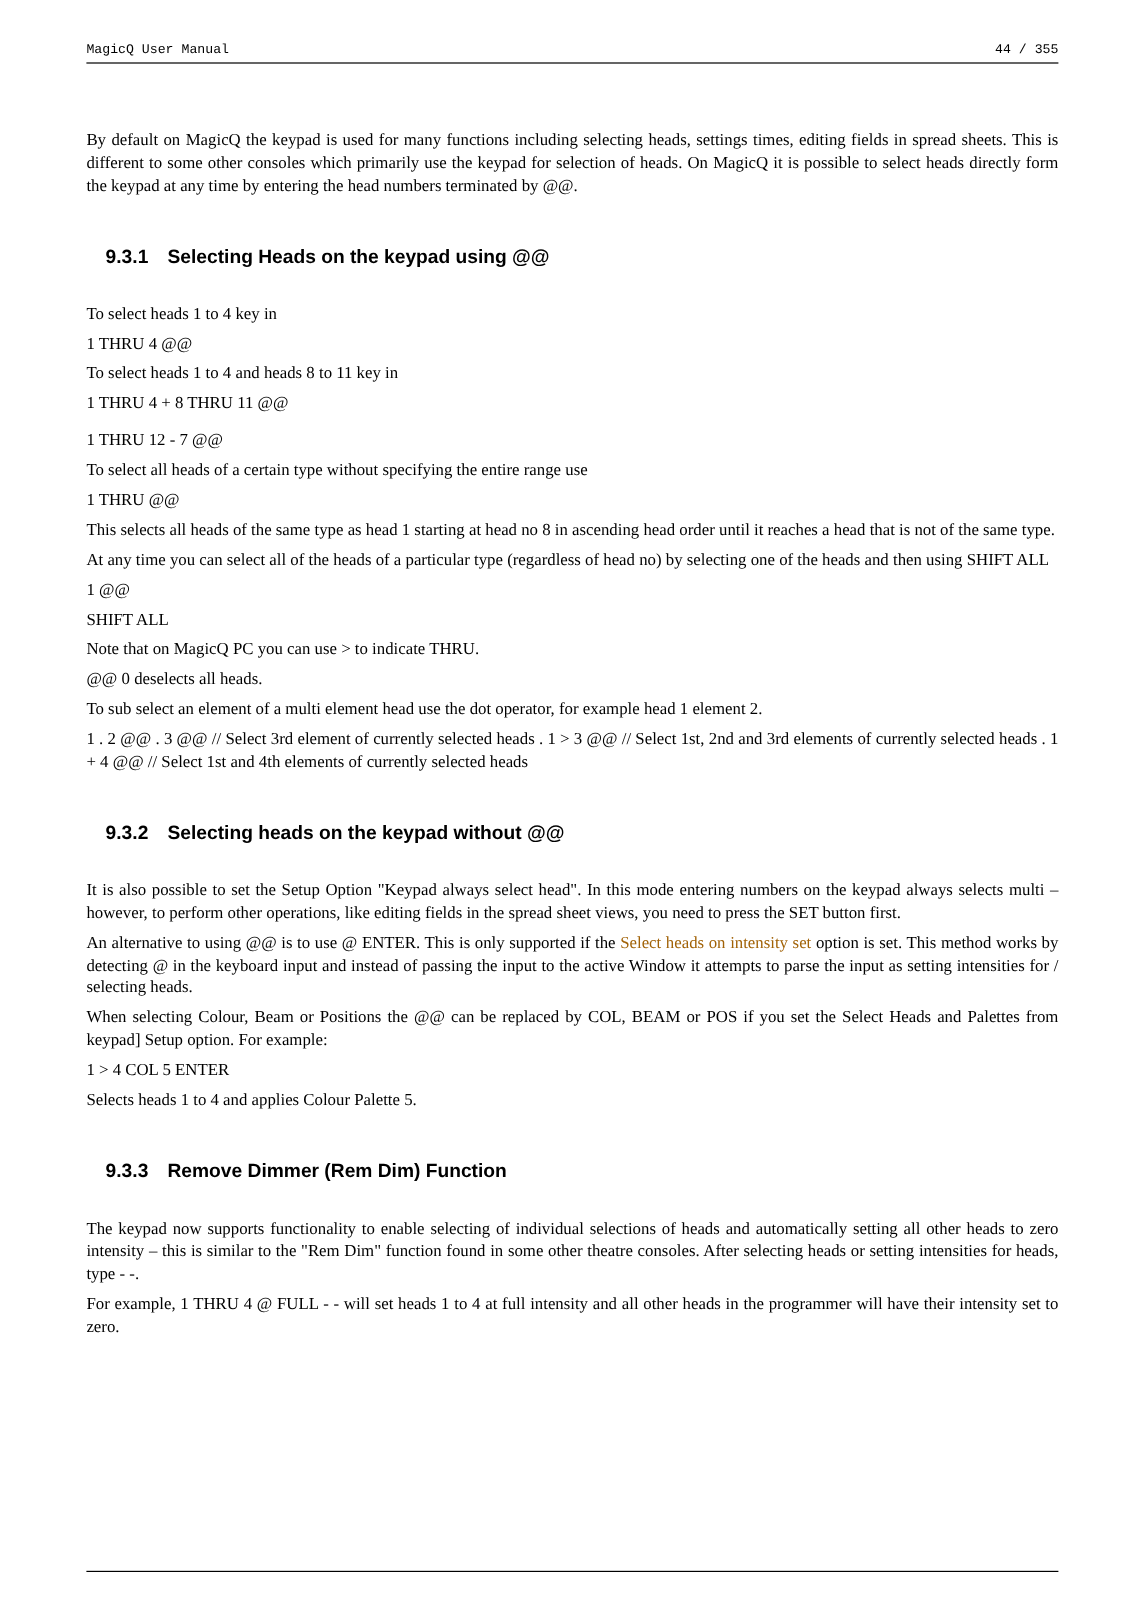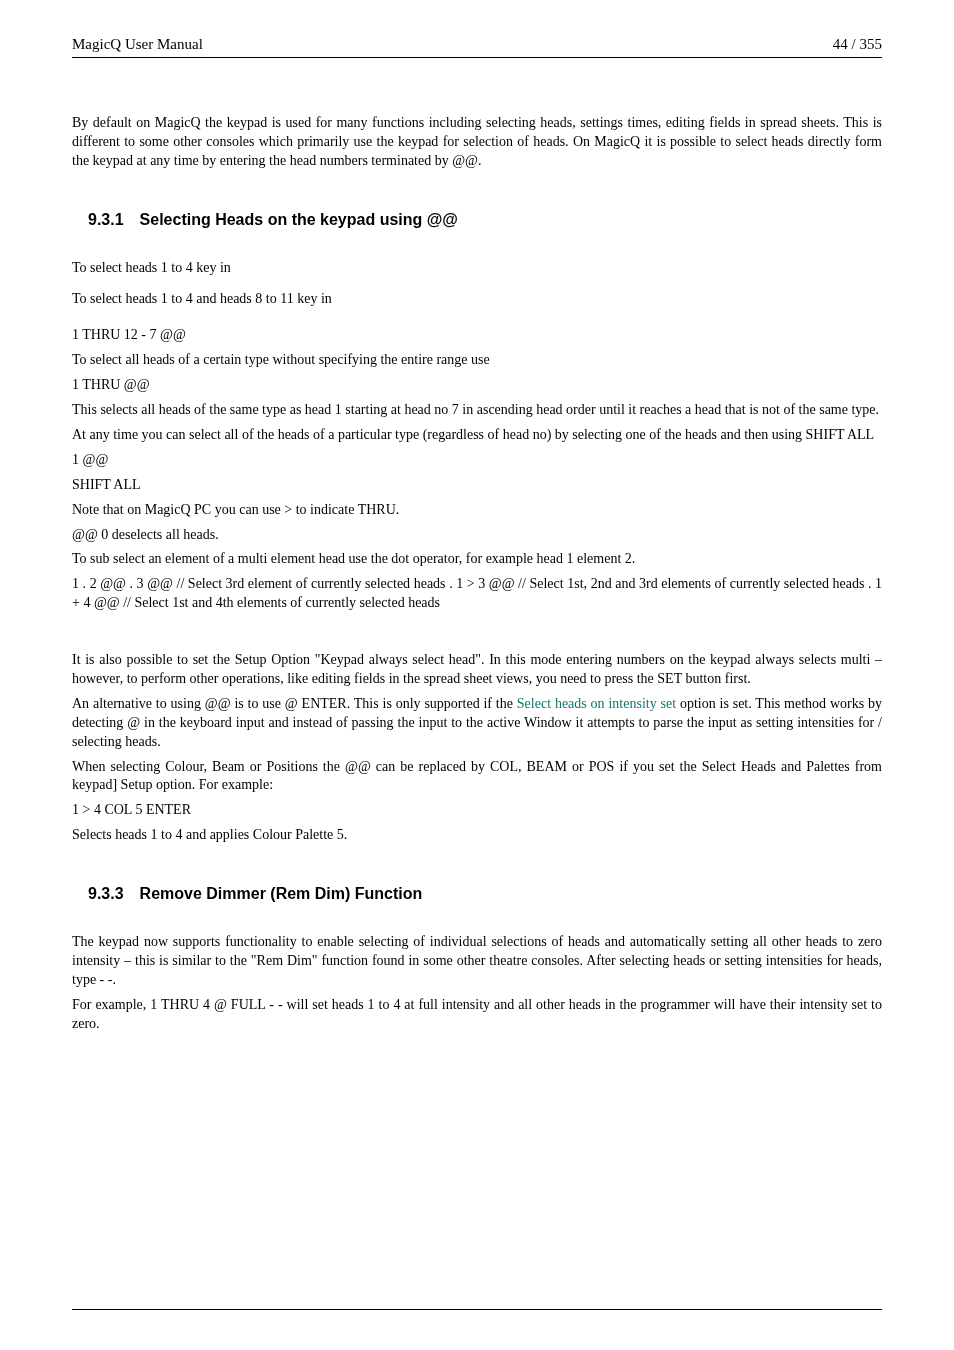--- a/index.html
+++ b/index.html
@@ -13,41 +13,42 @@
   .page {
     width: 954px;
     min-height: 1350px;
     box-sizing: border-box;
     padding: 36px 72px 40px 72px;
     position: relative;
   }
   .header-row {
     display: flex;
     justify-content: space-between;
-    font-size: 15px;
+    font-size: 11px;
     padding-bottom: 4px;
     border-bottom: 1px solid #000;
+    font-family: Liberation Mono, monospace;
   }
   .spacer-lg { height: 56px; }
   .spacer-md { height: 24px; }
   .spacer-sm { height: 14px; }
   p {
     margin: 0;
     font-size: 14px;
     line-height: 1.35;
     text-align: justify;
   }
   h2 {
     font-family: Arial, Helvetica, sans-serif;
     font-weight: bold;
     font-size: 16px;
     margin: 16px;
   }
   a.hyperlink {
-    color: #0f766e;
+    color: #a16207;
     text-decoration: none;
   }
 </style>
 </head>
 <body>
 
 <div class="page">
 
   <div class="header-row">
     <span>MagicQ User Manual</span>
@@ -59,49 +60,52 @@
   <p>By default on MagicQ the keypad is used for many functions including selecting heads, settings times, editing fields in spread sheets. This is different to some other consoles which primarily use the keypad for selection of heads. On MagicQ it is possible to select heads directly form the keypad at any time by entering the head numbers terminated by @@.</p>
 
   <div class="spacer-md"></div>
 
   <h2>9.3.1 Selecting Heads on the keypad using @@</h2>
 
   <div class="spacer-sm"></div>
 
   <p>To select heads 1 to 4 key in</p>
   <div style="height:6px;"></div>
+  <p>1 THRU 4 @@</p>
   <div style="height:6px;"></div>
   <p>To select heads 1 to 4 and heads 8 to 11 key in</p>
   <div style="height:6px;"></div>
+  <p>1 THRU 4 + 8 THRU 11 @@</p>
   <div style="height:6px;"></div>
   <div style="height:6px;"></div>
   <p>1 THRU 12 - 7 @@</p>
   <div style="height:6px;"></div>
   <p>To select all heads of a certain type without specifying the entire range use</p>
   <div style="height:6px;"></div>
   <p>1 THRU @@</p>
   <div style="height:6px;"></div>
-  <p>This selects all heads of the same type as head 1 starting at head no 7 in ascending head order until it reaches a head that is not of the same type.</p>
+  <p>This selects all heads of the same type as head 1 starting at head no 8 in ascending head order until it reaches a head that is not of the same type.</p>
   <div style="height:6px;"></div>
   <p>At any time you can select all of the heads of a particular type (regardless of head no) by selecting one of the heads and then using SHIFT ALL</p>
   <div style="height:6px;"></div>
   <p>1 @@</p>
   <div style="height:6px;"></div>
   <p>SHIFT ALL</p>
   <div style="height:6px;"></div>
   <p>Note that on MagicQ PC you can use &gt; to indicate THRU.</p>
   <div style="height:6px;"></div>
   <p>@@ 0 deselects all heads.</p>
   <div style="height:6px;"></div>
   <p>To sub select an element of a multi element head use the dot operator, for example head 1 element 2.</p>
   <div style="height:6px;"></div>
   <p>1 . 2 @@ . 3 @@ // Select 3rd element of currently selected heads . 1 &gt; 3 @@ // Select 1st, 2nd and 3rd elements of currently selected heads . 1 + 4 @@ // Select 1st and 4th elements of currently selected heads</p>
 
   <div class="spacer-md"></div>
 
+  <h2>9.3.2 Selecting heads on the keypad without @@</h2>
 
   <div class="spacer-sm"></div>
 
   <p>It is also possible to set the Setup Option "Keypad always select head". In this mode entering numbers on the keypad always selects multi – however, to perform other operations, like editing fields in the spread sheet views, you need to press the SET button first.</p>
   <div style="height:6px;"></div>
   <p>
     <span>An alternative to using @@ is to use @ ENTER. This is only supported if the </span><a href="#" class="hyperlink">Select heads on intensity set</a><span> option is set. This method works by detecting @ in the keyboard input and instead of passing the input to the active Window it attempts to parse the input as setting intensities for / selecting heads.</span>
   </p>
   <div style="height:6px;"></div>
   <p>When selecting Colour, Beam or Positions the @@ can be replaced by COL, BEAM or POS if you set the Select Heads and Palettes from keypad] Setup option. For example:</p>

